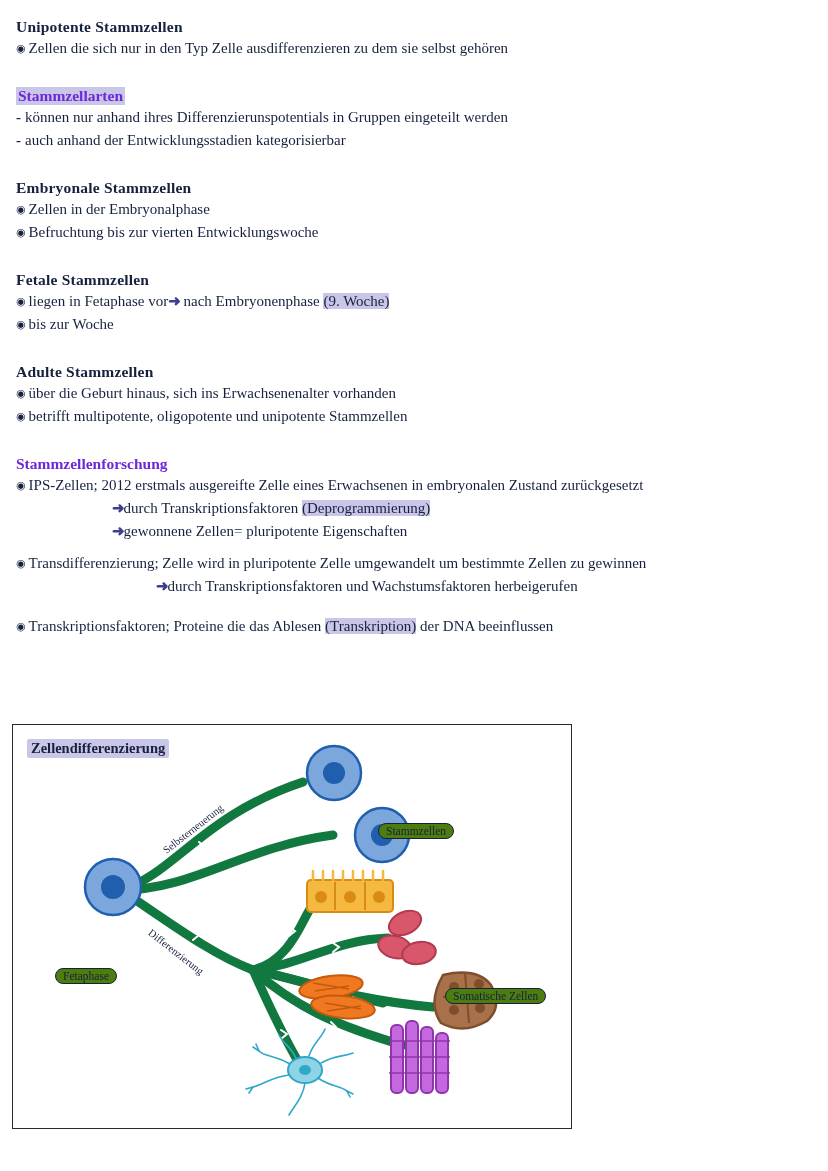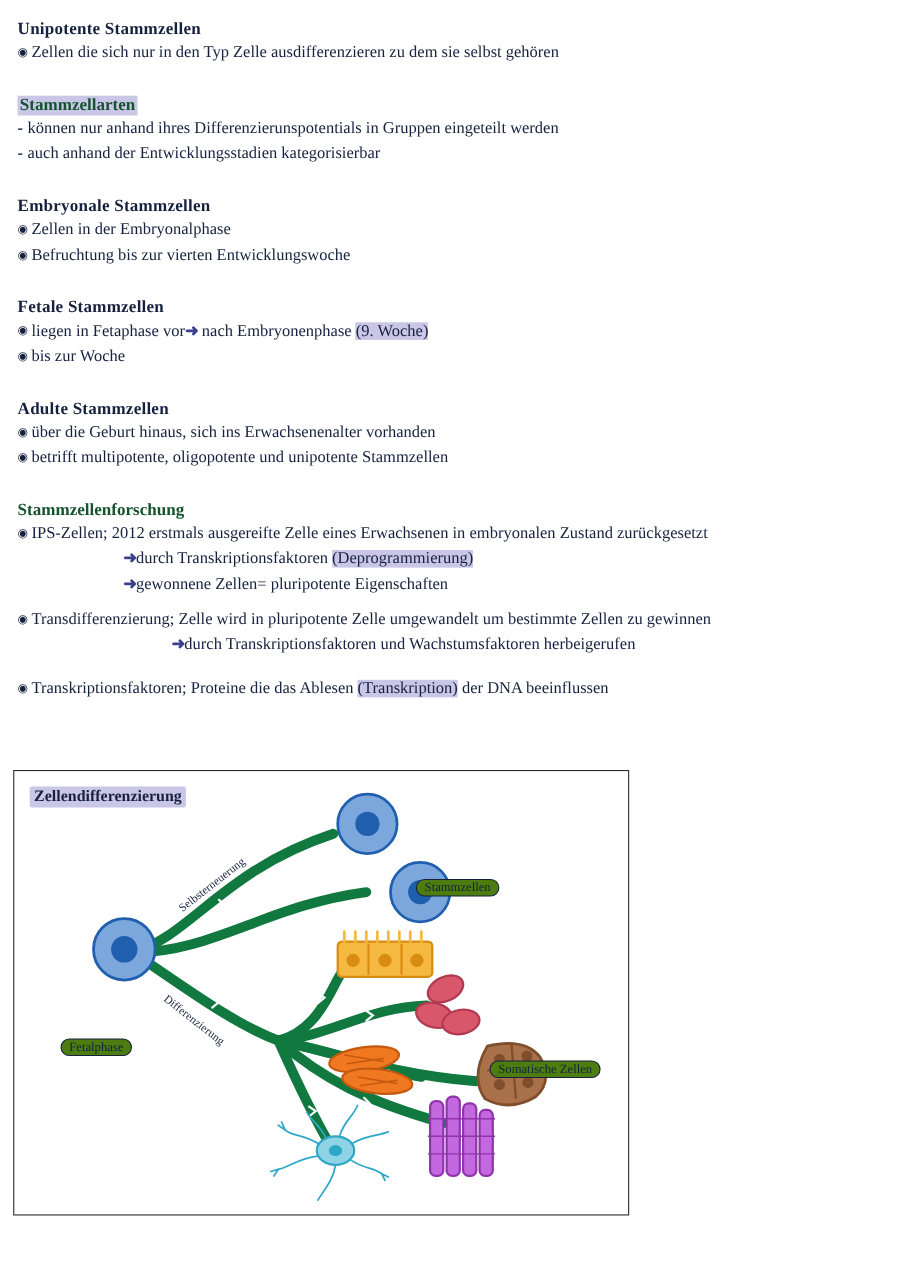--- a/index.html
+++ b/index.html
@@ -28,21 +28,21 @@
     font-weight: bold;
     font-size: 15.5px;
     color: #16213e;
     display: inline-block;
     letter-spacing: 0.2px;
     margin: 0;
   }
   .h-plain {
     font-weight: bold;
     font-size: 15.5px;
-    color: #14532d;
+    color: #6d28d9;
     display: inline-block;
     margin: 0;
   }
   .h-highlight {
     background: #c9c6e8;
     padding: 0 2px;
   }
   .sec {
     margin-bottom: 6px;
   }
@@ -74,21 +74,21 @@
     letter-spacing: -1px;
   }
   .indent1 { padding-left: 96px; }
   .indent2 { padding-left: 140px; }
   .paren-hl {
     background: #c9c6e8;
   }
   .figure {
     position: absolute;
     left: 12px;
-    top: 700px;
+    top: 724px;
     width: 558px;
     height: 403px;
     border: 1px solid #2b2b2b;
     background: #ffffff;
   }
   .fig-title {
     position: absolute;
     left: 14px;
     top: 14px;
     font-size: 14.5px;
@@ -296,21 +296,21 @@
           <path d="M308,338 C322,330 330,332 340,328"></path>
           <path d="M296,331 C300,318 308,314 312,304"></path>
           <path d="M283,333 C278,322 270,318 266,310"></path>
           <path d="M246,326 l-6,-4 M246,326 l-3,-7"></path>
           <path d="M240,362 l-7,2 M240,362 l-4,6"></path>
           <path d="M334,366 l6,3 M334,366 l3,6"></path>
         </g>
       </g>
     </svg>
 
-    <div class="fig-label" style="left:42px; top:195px;">Fetalphase</div>
+    <div class="fig-label" style="left:42px; top:195px;">Fetaphase</div>
     <div class="fig-label" style="left:365px; top:50px;">Stammzellen</div>
     <div class="fig-label" style="left:432px; top:215px;">Somatische Zellen</div>
 
     <div class="fig-rot" style="left:148px; top:122px; transform: rotate(-38deg); transform-origin: left top;">Selbsterneuerung</div>
     <div class="fig-rot" style="left:140px; top:202px; transform: rotate(38deg); transform-origin: left top;">Differenzierung</div>
   </div>
 
 </div>
 
 </body></html>

